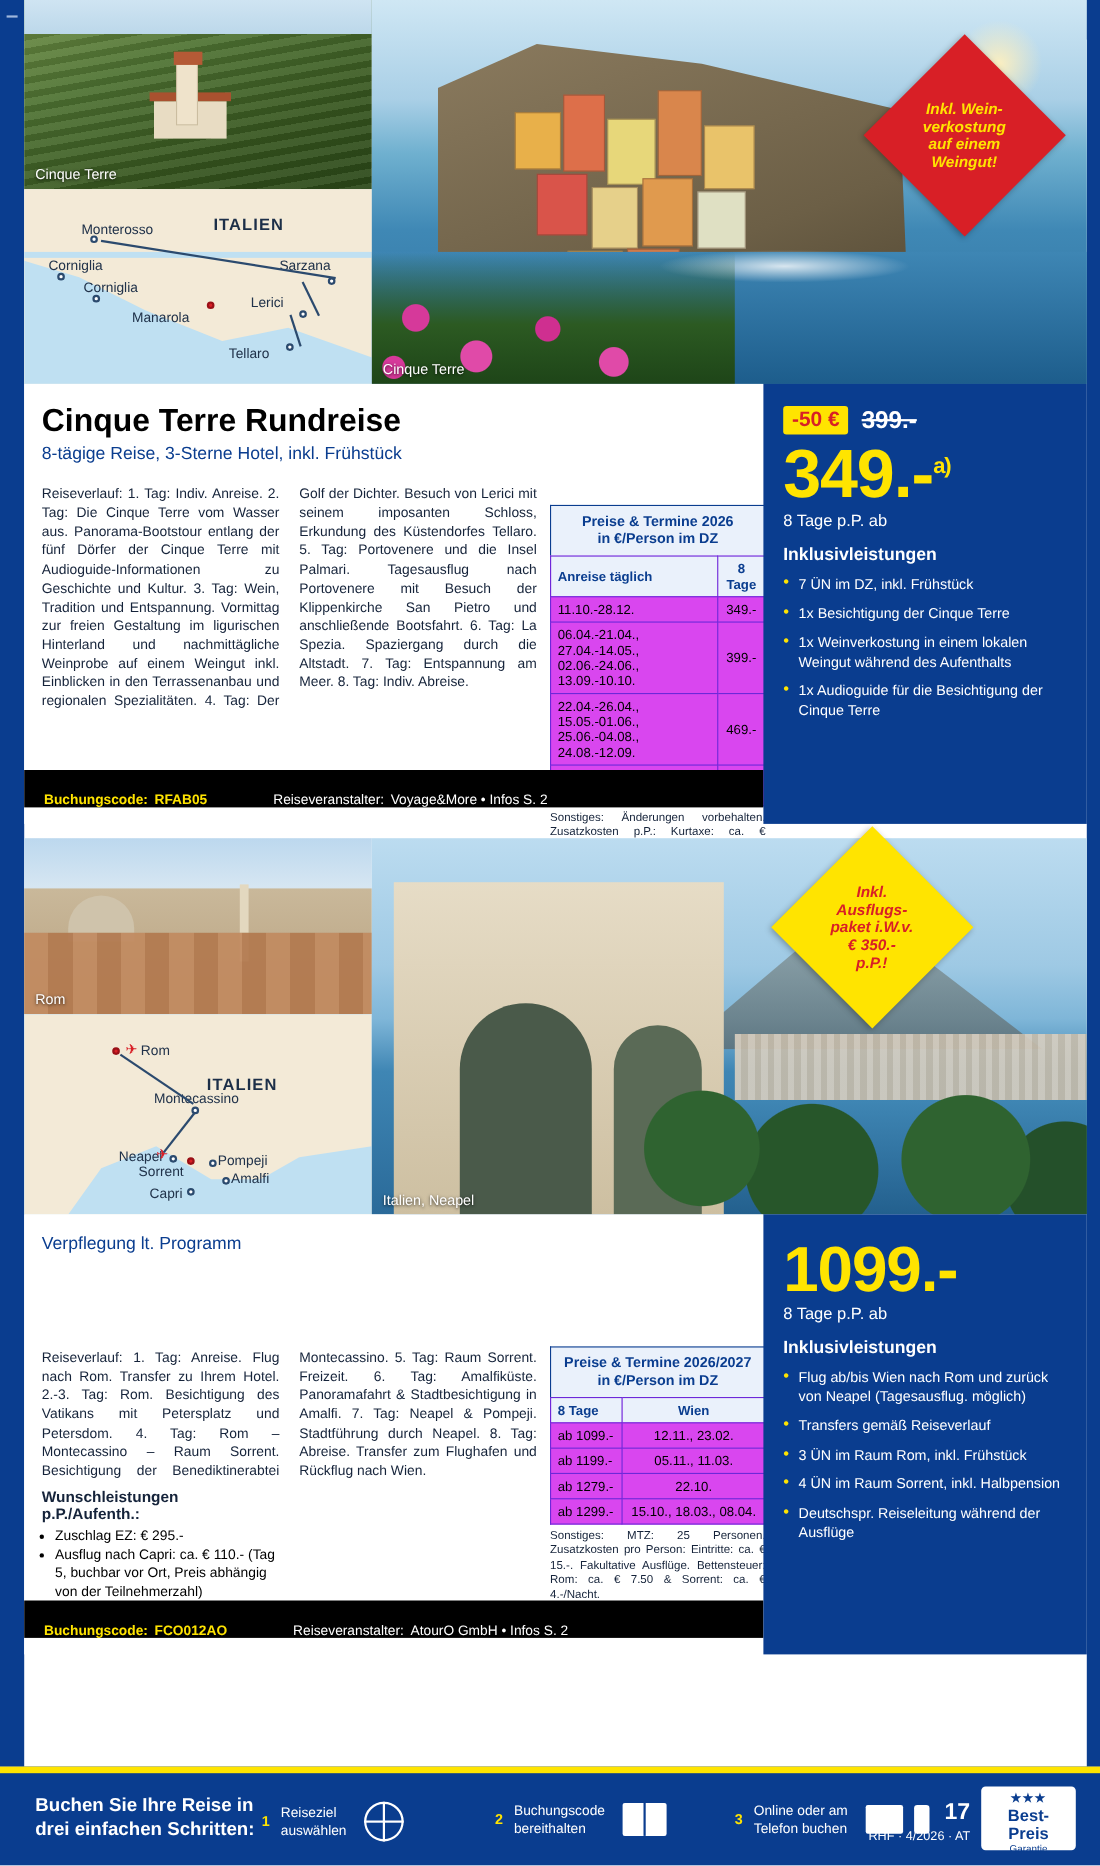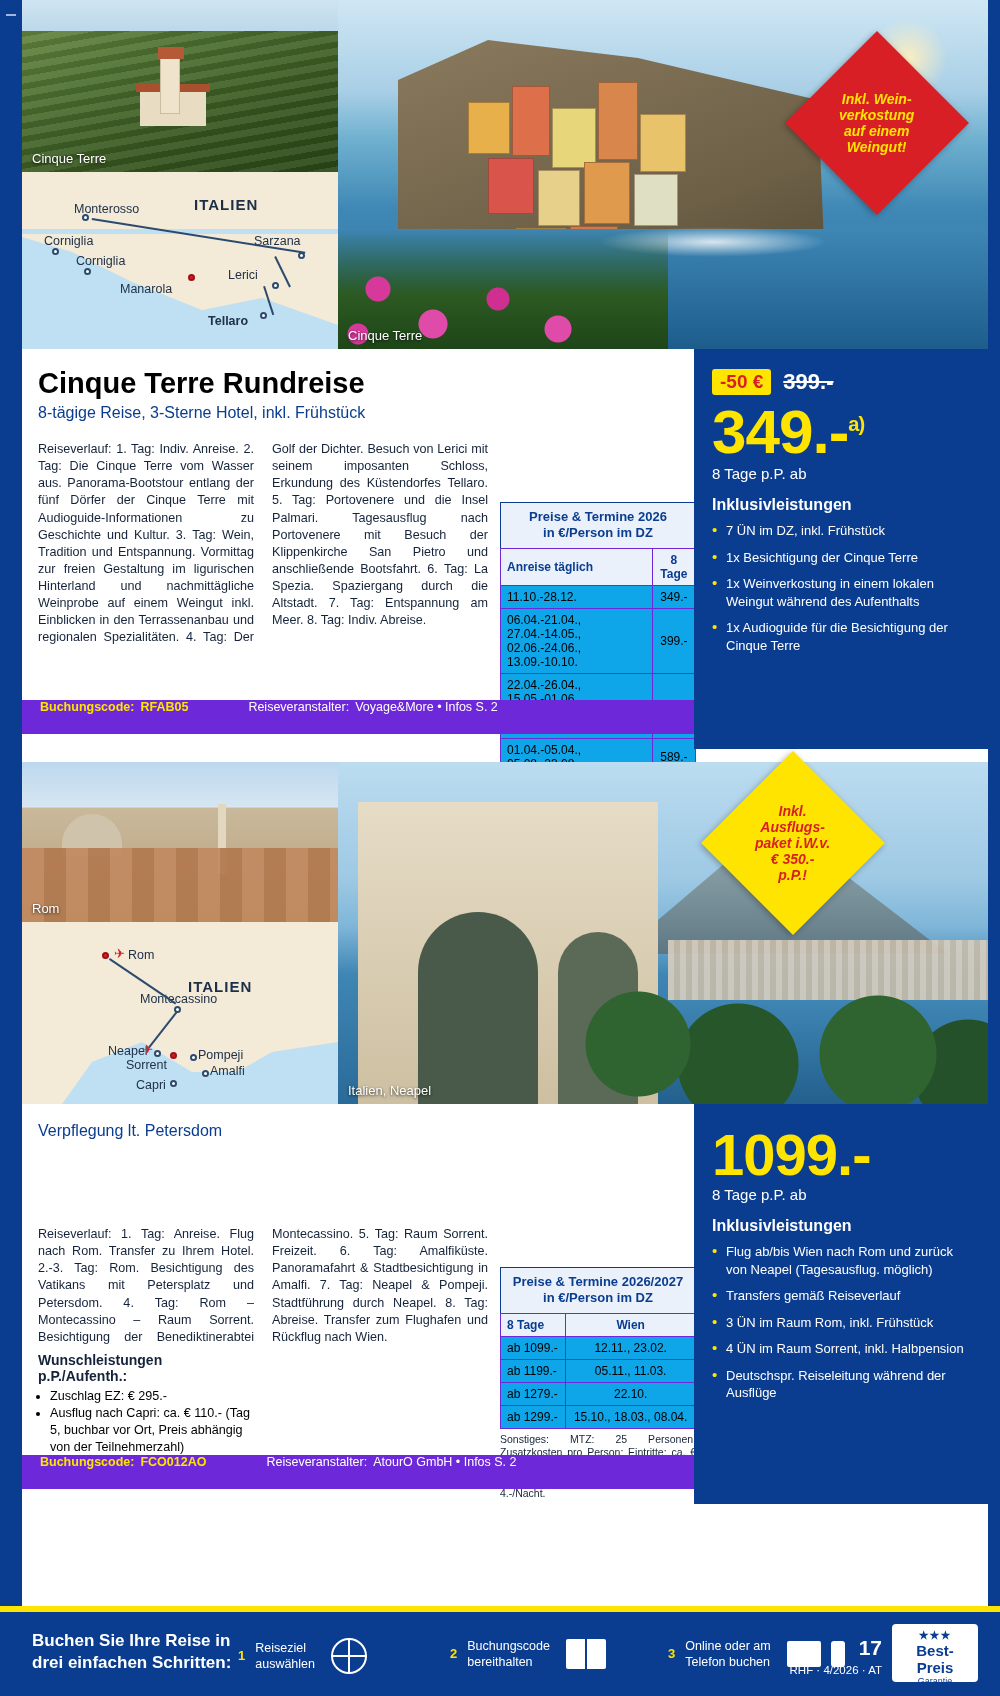--- a/index.html
+++ b/index.html
@@ -137,35 +137,35 @@
   }
   .title-main { font-size:29px; font-weight:bold; color:#000000; margin:0; }
   .subtitle { font-size:16px; color:#0a3d8f; margin-top:4px; }
 
   .body-cols {
     column-count:2; column-gap:18px; font-size:12.6px; line-height:1.36; color:#15233a;
     text-align:justify;
   }
 
   
-  .ptable { border:1px solid #0a3d8f; font-size:12px; width:100%; border-collapse:collapse; background:#0ea5e9;margin-top:43px; }
+  .ptable { border:1px solid #0a3d8f; font-size:12px; width:100%; border-collapse:collapse; background:#d946ef; }
   .ptable caption {
     background:#eaf1fb; color:#0a3d8f; font-weight:bold; font-size:13px;
     padding:6px 4px; border:1px solid #0a3d8f; border-bottom:none; line-height:1.25;
   }
   .ptable th, .ptable td { border:1px solid #6d28d9; padding:4px 6px; vertical-align:middle; }
   .ptable th { background:#eaf1fb; color:#0a3d8f; text-align:left; font-size:12px; }
   .ptable td.right, .ptable th.right { text-align:center; }
   .ptable tr td:last-child { text-align:center; }
   .fineprint { font-size:10.5px; line-height:1.3; color:#15233a; margin-top:4px; text-align:justify; }
 
   
   .bookbar {
-    position:absolute; height:34px; background:#6d28d9; color:#fff;
-    display:flex; align-items:flex-start; font-size:12.5px;
+    position:absolute; height:34px; background:#000000; color:#fff;
+    display:flex; align-items:flex-end; font-size:12.5px;
   }
   .bookbar .code { font-weight:bold; color:#ffe400; padding-left:18px; }
   .bookbar .org { padding-left:60px; }
 
   
   .strike-row { display:flex; align-items:center; gap:12px; }
   .discount {
     background:#ffe400; color:#d81f26; font-weight:bold; font-size:19px;
     padding:2px 8px; border-radius:3px;
   }
@@ -300,21 +300,21 @@
     <span class="mlabel" style="left:22px; top:62px;">Corniglia</span>
     <span class="mdot" style="left:62px; top:96px;"></span>
     <span class="mlabel" style="left:54px; top:82px;">Corniglia</span>
     <span class="mdot red" style="left:166px; top:102px;"></span>
     <span class="mlabel" style="left:98px; top:110px;">Manarola</span>
     <span class="mdot" style="left:276px; top:80px;"></span>
     <span class="mlabel" style="left:232px; top:62px;">Sarzana</span>
     <span class="mdot" style="left:250px; top:110px;"></span>
     <span class="mlabel" style="left:206px; top:96px;">Lerici</span>
     <span class="mdot" style="left:238px; top:140px;"></span>
-    <span class="mlabel" style="left:186px; top:142px;font-weight:bold;">Tellaro</span>
+    <span class="mlabel" style="left:186px; top:142px;">Tellaro</span>
     <span class="mline" style="left:70px; top:46px; width:216px; transform:rotate(9deg);"></span>
     <span class="mline" style="left:254px; top:84px; width:34px; transform:rotate(64deg);"></span>
     <span class="mline" style="left:243px; top:114px; width:30px; transform:rotate(72deg);"></span>
   </div>
 
   <div class="ph" id="img-cinque-big">
     <div class="sky-sun"></div>
     <div class="cliff"></div>
     <div class="houses">
       <i style="left:10px;  top:40px;  width:42px; height:52px; background:#e8b04a;"></i>
@@ -465,21 +465,21 @@
       <span>Inkl.</span><br>
       <span>Ausflugs-</span><br>
       <span>paket i.W.v.</span><br>
       <span>€ 350.-</span><br>
       <span>p.P.!</span>
     </span>
   </div>
 
   <div class="offer2-left">
     <div style="padding:18px 0 0 16px;">
-      <div class="subtitle" style="margin-top:0;">Verpflegung lt. Petersdom</div>
+      <div class="subtitle" style="margin-top:0;">Verpflegung lt. Programm</div>
     </div>
 
     <div style="position:absolute; left:16px; top:122px; width:450px;">
       <div class="body-cols">Reiseverlauf: 1. Tag: Anreise. Flug nach Rom. Transfer zu Ihrem Hotel. 2.-3. Tag: Rom. Besichtigung des Vatikans mit Petersplatz und Petersdom. 4. Tag: Rom – Montecassino – Raum Sorrent. Besichtigung der Benediktinerabtei Montecassino. 5. Tag: Raum Sorrent. Freizeit. 6. Tag: Amalfiküste. Panoramafahrt &amp; Stadtbesichtigung in Amalfi. 7. Tag: Neapel &amp; Pompeji. Stadtführung durch Neapel. 8. Tag: Abreise. Transfer zum Flughafen und Rückflug nach Wien.</div>
       <div style="column-count:2; column-gap:18px; margin-top:0;">
         <div style="break-inside:avoid;">
           <div class="wunsch-title">Wunschleistungen p.P./Aufenth.:</div>
           <ul class="wunsch">
             <li>Zuschlag EZ: € 295.-</li>
             <li>Ausflug nach Capri: ca. € 110.- (Tag 5, buchbar vor Ort, Preis abhängig von der Teilnehmerzahl)</li>

